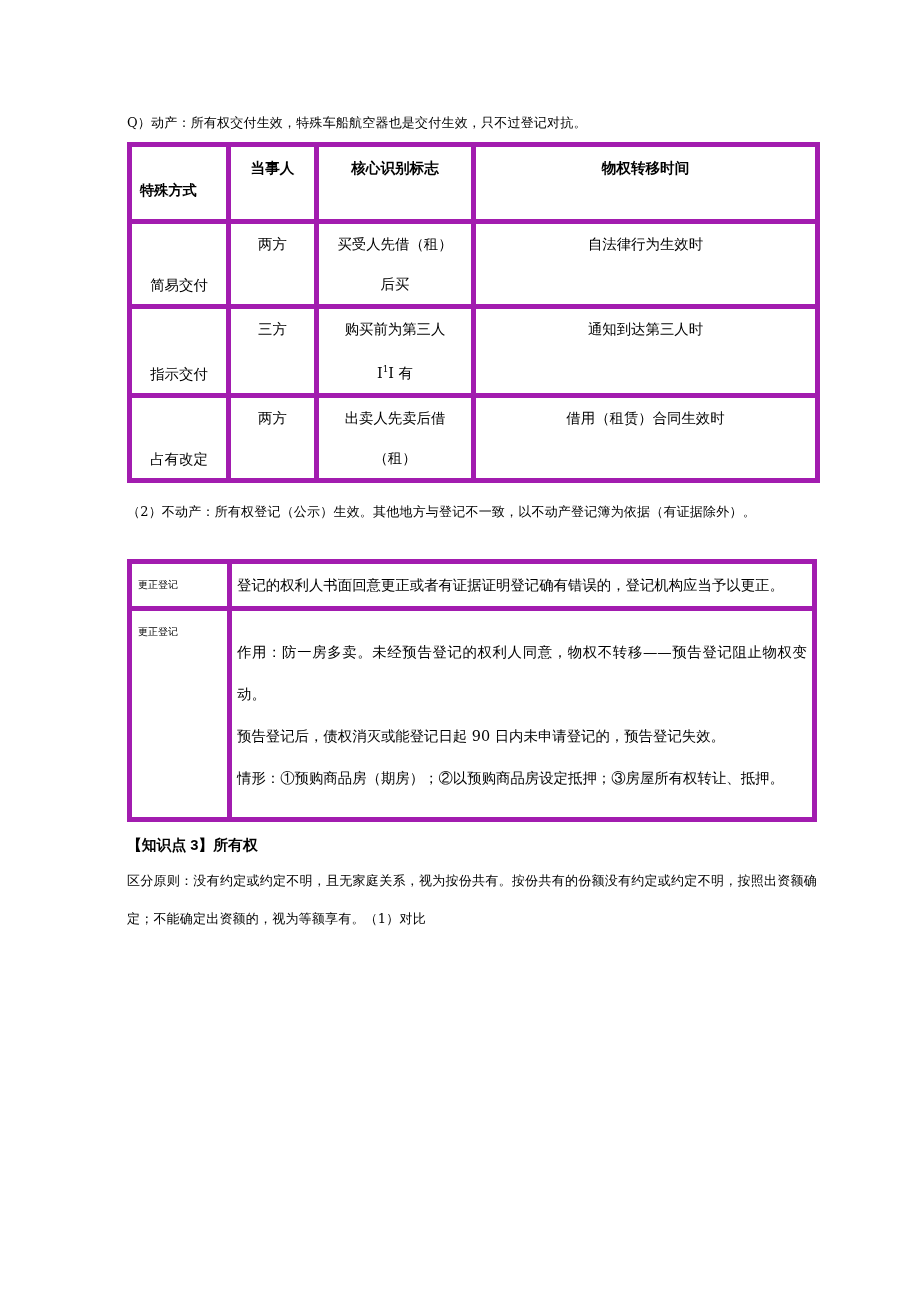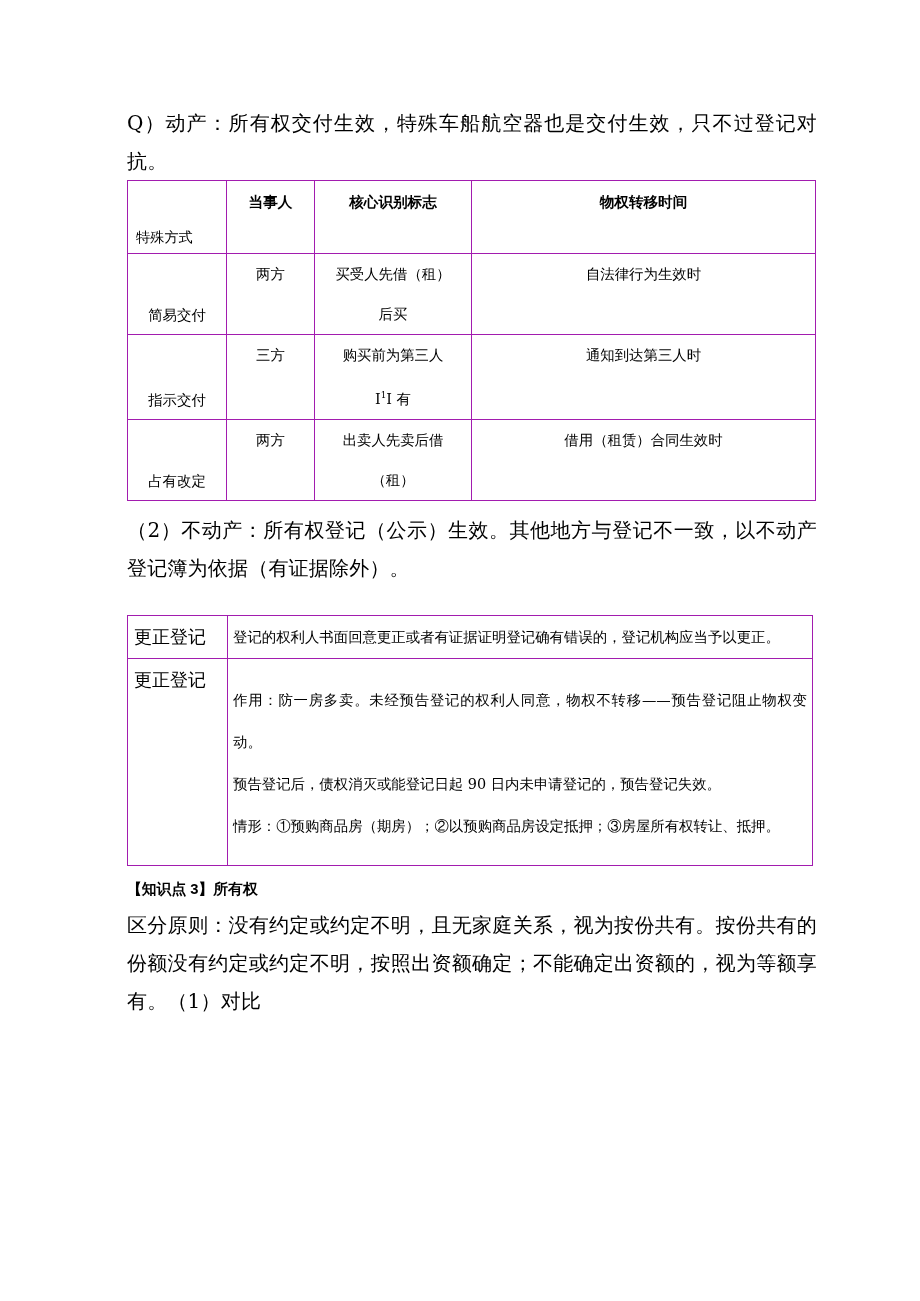--- a/index.html
+++ b/index.html
@@ -23,21 +23,21 @@
   }
   .content {
     position: absolute;
     left: 127px;
     top: 0;
     width: 690px;
   }
 
   
   .para {
-    font-size: 20px;
+    font-size: 13px;
     line-height: 38px;
     letter-spacing: 0.2px;
     text-align: justify;
     margin: 0;
     white-space: normal;
   }
   .para-top {
     padding-top: 104px;
   }
   .gap-sm { height: 10px; }
@@ -52,21 +52,21 @@
   }
 
   
   table {
     border-collapse: collapse;
     table-layout: fixed;
     width: 688px;
     margin: 0;
   }
   table td {
-    border: 1px solid #a21caf;
+    border: 5px solid #a21caf;
     padding: 0;
     vertical-align: top;
     font-size: 14.4px;
     line-height: 38px;
   }
 
   
   .tbl-special { width: 688px; }
   .tbl-special col.c1 { width: 99px; }
   .tbl-special col.c2 { width: 88px; }
@@ -77,23 +77,23 @@
     text-align: center;
     height: 38px;
   }
   .hdr-cell-corner {
     position: relative;
     height: 72px !important;
   }
   .hdr-corner-label {
     position: absolute;
     left: 8px;
-    bottom: 1px;
+    bottom: 14px;
     font-family: "DejaVu Sans", "Liberation Sans", sans-serif;
-    font-weight: normal;
+    font-weight: bold;
     font-size: 14.2px;
     line-height: 30px;
   }
   .hdr-top-label {
     display: block;
     font-family: "DejaVu Sans", "Liberation Sans", sans-serif;
     font-weight: bold;
     font-size: 14.6px;
     line-height: 38px;
     padding-top: 2px;
@@ -137,21 +137,21 @@
   
   .tbl-reg { width: 685px; }
   .tbl-reg col.k1 { width: 100px; }
   .tbl-reg col.k2 { width: 585px; }
   .tbl-reg td {
     vertical-align: top;
   }
   .tbl-reg td.key {
     text-align: left;
     padding: 0 0 0 6px;
-    font-size: 18px;
+    font-size: 10px;
     line-height: 42px;
   }
   .tbl-reg td.val {
     text-align: justify;
     text-justify: inter-ideograph;
     padding: 0 5px 0 5px;
     font-size: 14.4px;
     line-height: 42px;
     margin-top: 20px;
   }

